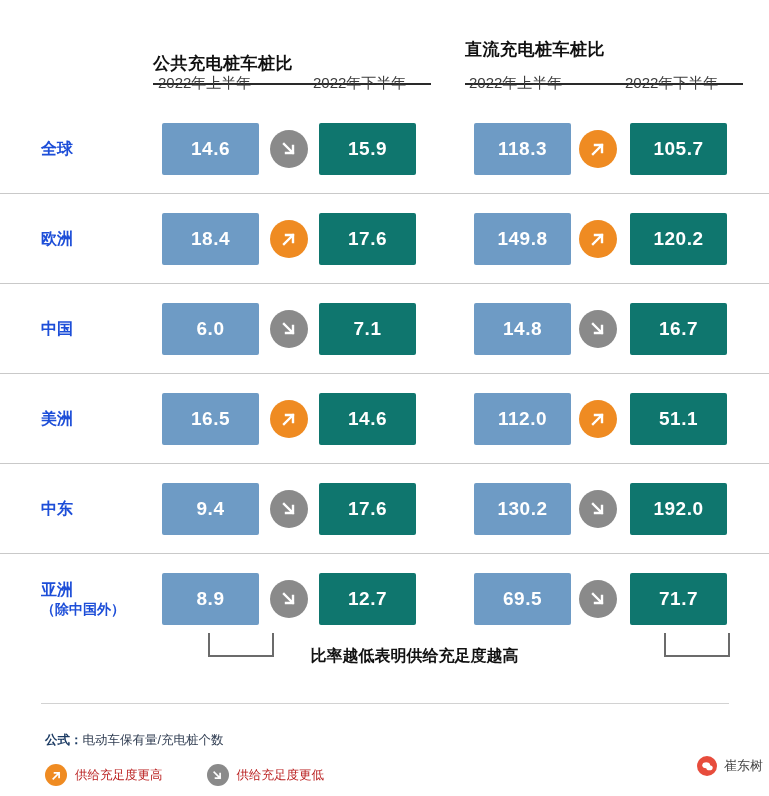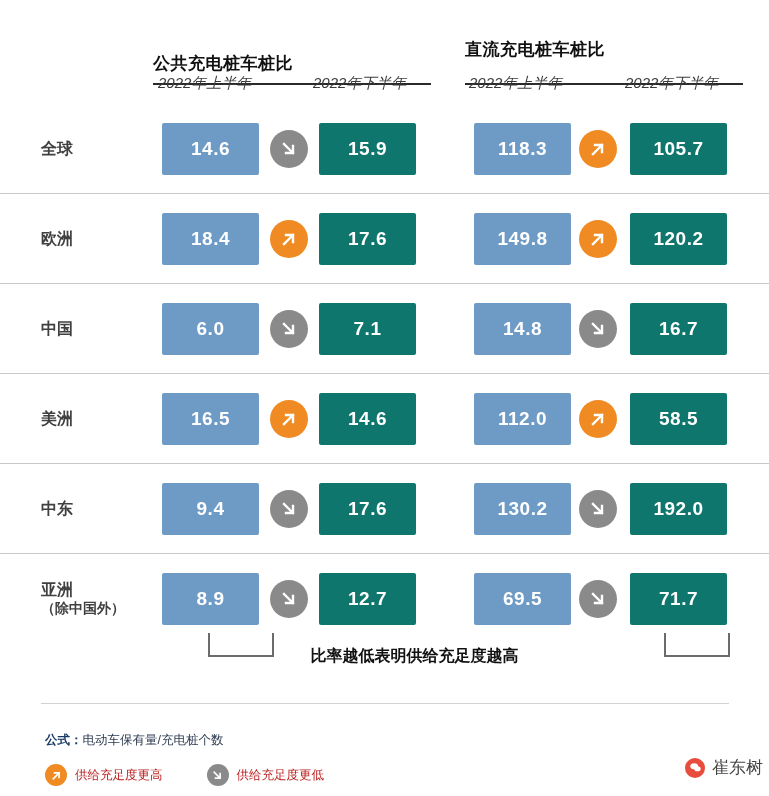--- a/index.html
+++ b/index.html
@@ -51,21 +51,20 @@
   .col-headers {
     position: absolute;
     top: 74px;
     left: 0;
     width: 769px;
     height: 30px;
   }
   .col-head {
     position: absolute;
     font-size: 15px;
-    font-style: italic;
     color: #3b3b3b;
     white-space: nowrap;
   }
   .col-head.c1 { left: 158px; }
   .col-head.c2 { left: 313px; }
   .col-head.c3 { left: 469px; }
   .col-head.c4 { left: 625px; }
 
   
   .rows {
@@ -80,24 +79,23 @@
     border-top: 1px solid #c9c9c9;
   }
   .row:first-child { border-top: none; }
   .row-label {
     position: absolute;
     left: 41px;
     top: 50%;
     transform: translateY(-50%);
     font-size: 16px;
     font-weight: bold;
-    color: #404040;
+    color: #1d4ed8;
     line-height: 1.35;
     white-space: nowrap;
-    font-family: Liberation Serif, serif;
   }
   .row-label .sub {
     display: block;
     font-size: 14px;
     font-weight: bold;
   }
 
   .cell {
     position: absolute;
     top: 50%;
@@ -215,21 +213,21 @@
   .legend .dot.up   { background: #ef8b22; }
   .legend .dot.down { background: #8a8a8a; }
 
   .watermark {
     position: absolute;
     right: 18px;
     top: 756px;
     display: flex;
     align-items: center;
     gap: 7px;
-    font-size: 17px;
+    font-size: 13px;
     color: #444;
   }
   .wm-logo {
     width: 20px;
     height: 20px;
     border-radius: 50%;
     background: #e74c3c;
     display: flex;
     align-items: center;
     justify-content: center;
@@ -327,21 +325,21 @@
             <path d="M5 15 L14 6 M14 6 L7 6 M14 6 L14 13" stroke="#ffffff" stroke-width="2.4" fill="none" stroke-linecap="square"></path>
           </svg>
       </div>
       <div class="cell dark p2">14.6</div>
       <div class="cell light p3">112.0</div>
       <div class="arrow up a2">
         <svg width="20" height="20" viewBox="0 0 20 20">
             <path d="M5 15 L14 6 M14 6 L7 6 M14 6 L14 13" stroke="#ffffff" stroke-width="2.4" fill="none" stroke-linecap="square"></path>
           </svg>
       </div>
-      <div class="cell dark p4">58.5</div>
+      <div class="cell dark p4">51.1</div>
     </div>
 
     <div class="row">
       <div class="row-label">
         <span>中东</span>
       </div>
       <div class="cell light p1">9.4</div>
       <div class="arrow down a1">
         <svg width="20" height="20" viewBox="0 0 20 20">
             <path d="M5 5 L14 14 M14 14 L14 7 M14 14 L7 14" stroke="#ffffff" stroke-width="2.4" fill="none" stroke-linecap="square"></path>

